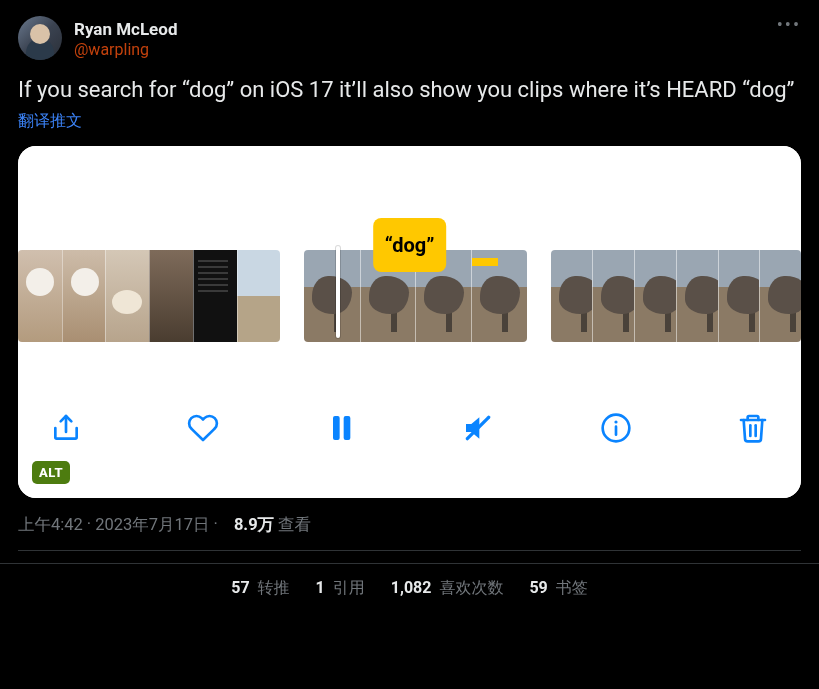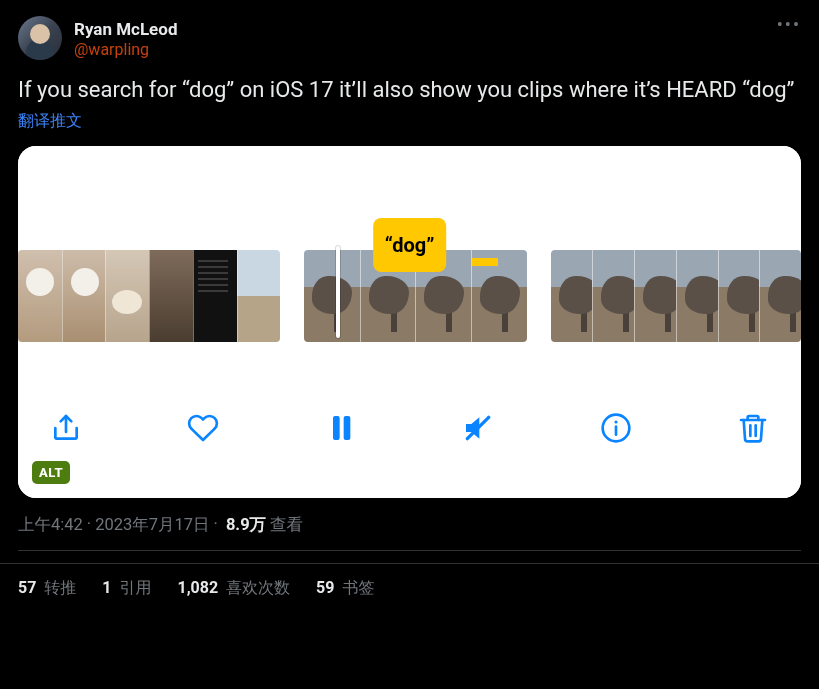--- a/index.html
+++ b/index.html
@@ -220,33 +220,34 @@
   .meta-row {
     margin-top: 16px;
     font-size: 16.5px;
     color: #71767b;
     display: flex;
     gap: 4px;
   }
   .meta-row .views-num {
     color: #e7e9ea;
     font-weight: 700;
-    margin-left: 4px;
+    margin-left: 12px;
   }
   .divider {
     height: 1px;
     background: #2f3336;
     margin-top: 14px;
   }
   .stats-row {
     padding: 14px 18px;
     display: flex;
     gap: 26px;
     font-size: 16px;
     color: #71767b;
+    justify-content: center;
   }
   .stats-row .num {
     color: #e7e9ea;
     font-weight: 700;
     margin-right: 4px;
   }
   .stat-item { cursor: pointer; }
 </style>
 </head>
 <body>

